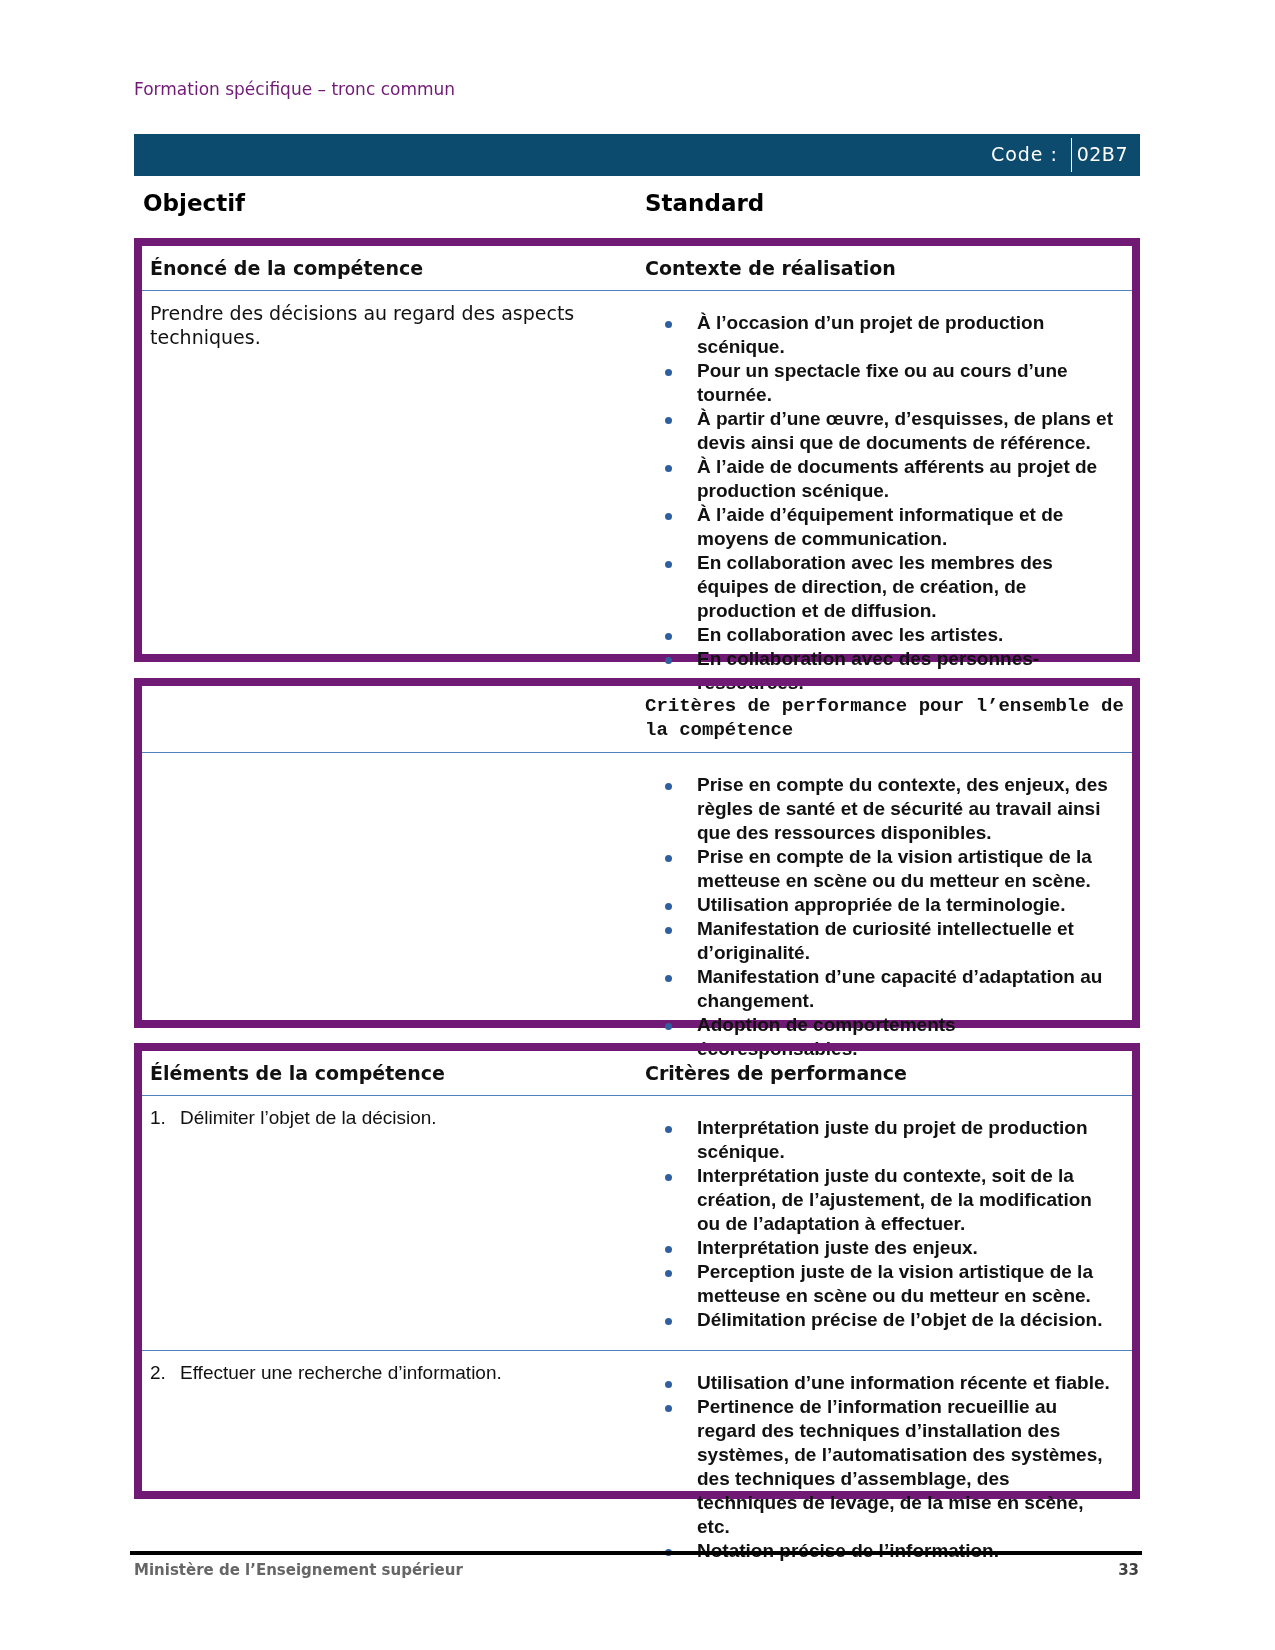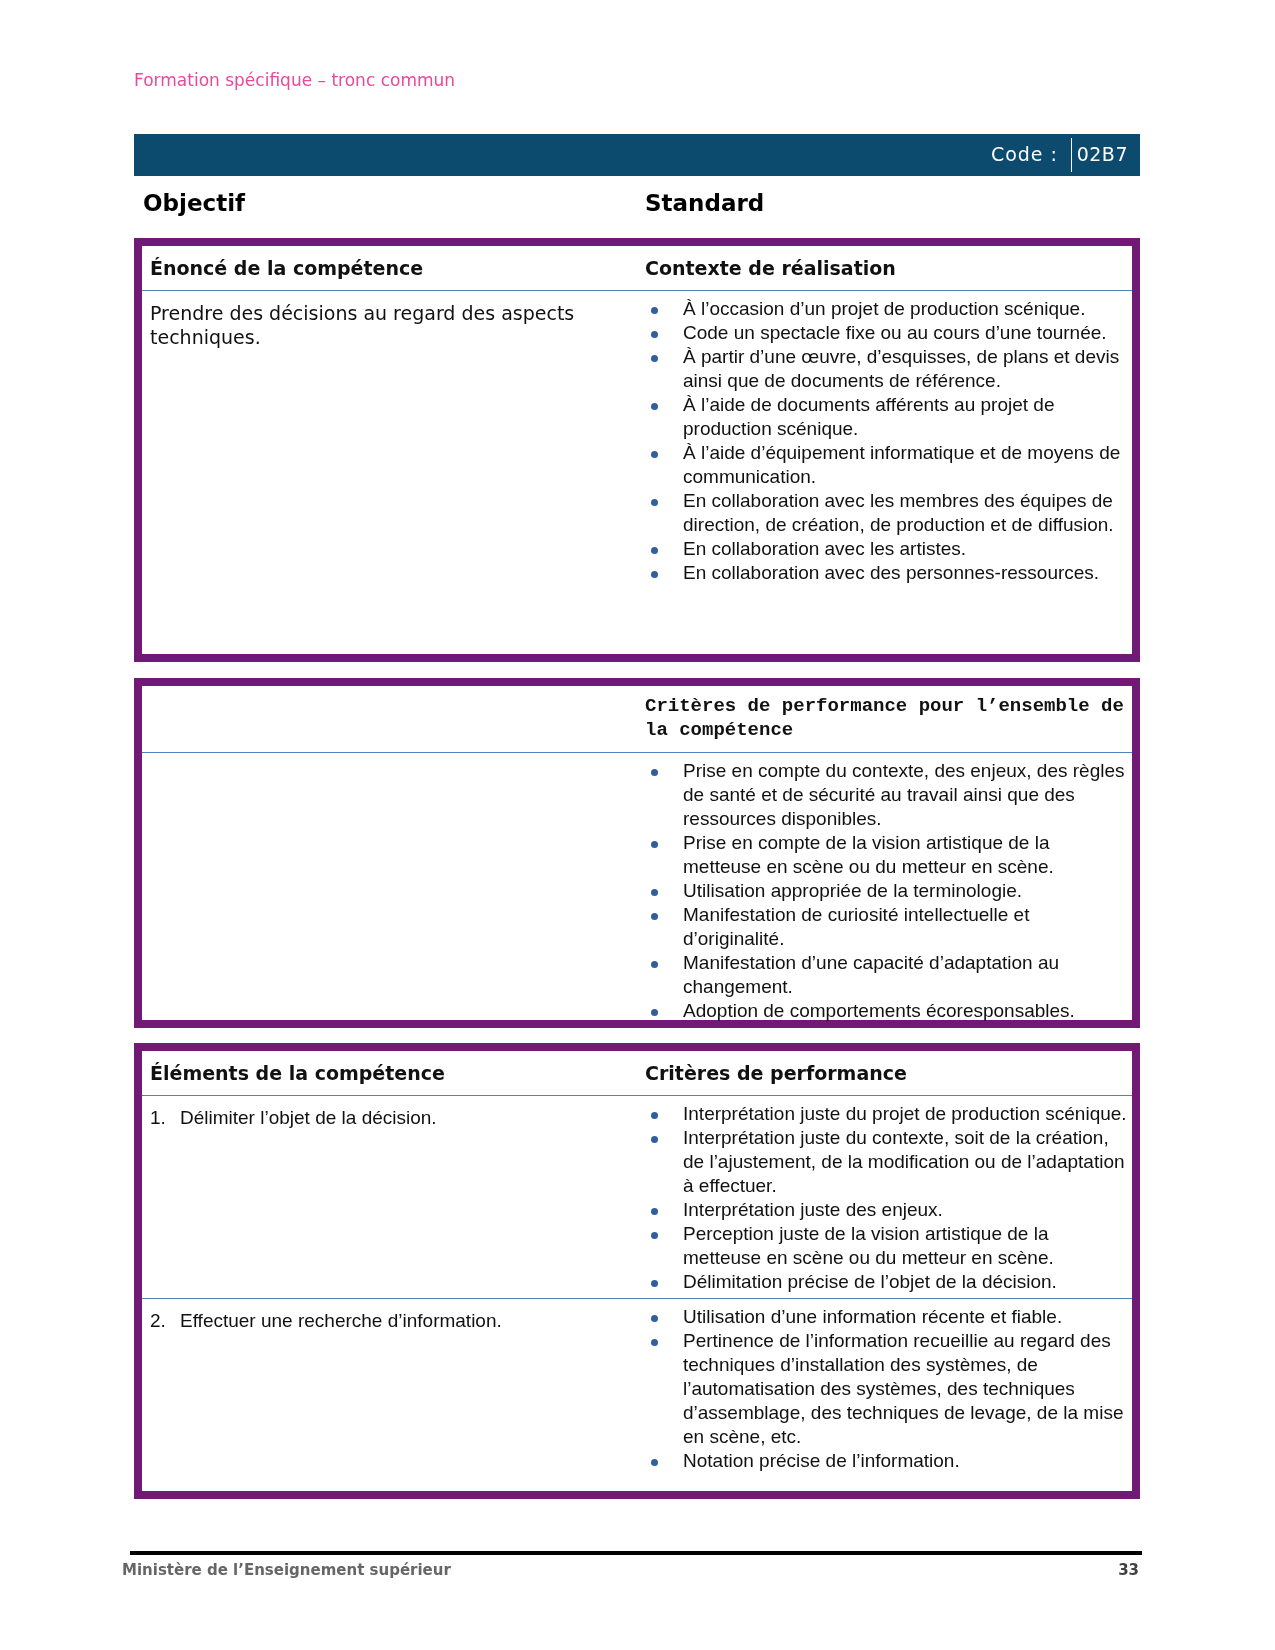--- a/index.html
+++ b/index.html
@@ -1,46 +1,46 @@
 <!DOCTYPE html>
 <html><head>
 <meta charset="utf-8">
 <style>
   html, body { margin: 0; padding: 0; background: #ffffff; }
   body { width: 1275px; height: 1650px; position: relative; overflow: hidden;
          font-family: "DejaVu Sans", sans-serif; color: #111; }
-  .running-head { position: absolute; left: 134px; top: 70px; font-size: 17px; color: #ec4899; }
+  .running-head { position: absolute; left: 134px; top: 79px; font-size: 17px; color: #701a75; }
   .code-bar { position: absolute; left: 134px; top: 134px; width: 1006px; height: 42px;
               background: #0c4a6e; color: #fff; font-size: 19px; }
   .code-bar .code-label { position: absolute; right: 82px; top: 9px; letter-spacing: 1px; }
   .code-bar .code-sep { position: absolute; right: 68px; top: 4px; width: 1px; height: 34px; background: #fff; }
   .code-bar .code-value { position: absolute; right: 12px; top: 9px; letter-spacing: 0.5px; }
   .section-title { position: absolute; top: 190px; font-size: 23px; font-weight: bold; color: #000000; }
   .section-title.objectif { left: 143px; }
   .section-title.standard { left: 645px; }
 
   .tbl { position: absolute; left: 134px; width: 1006px; border: 8px solid #701a75; box-sizing: border-box; }
   .tbl .row { display: flex; border-top: 1px solid #4f81bd; }
   .tbl .row:first-child { border-top: none; }
   .tbl .cell { box-sizing: border-box; padding: 8px 8px; }
   .tbl .cell.left { width: 500px; }
   .tbl .cell.right { width: 500px; }
   .tbl .head .cell { font-weight: bold; font-size: 19px; padding-top: 11px; padding-bottom: 11px; }
   .tbl .body .cell { font-size: 19px; line-height: 24px; }
-  ul.bullets { list-style: none; margin: 0; padding: 0; }
+  ul.bullets { list-style: none; margin: 14px; padding: 0; font-weight: bold; }
   ul.bullets li { position: relative; padding-left: 38px; font-size: 19px; line-height: 24px;
                   font-family: "Liberation Sans", sans-serif; }
   ul.bullets li::before { content: ""; position: absolute; left: 6px; top: 10px; width: 7px; height: 7px;
                           border-radius: 50%; background: #2f5f9e; }
   .num-item { font-family: "Liberation Sans", sans-serif; font-size: 19px; line-height: 24px; display: flex; }
   .num-item .num { width: 30px; }
   .stmt { font-size: 19px; line-height: 24px; }
 
   .footer-rule { position: absolute; left: 130px; top: 1551px; width: 1012px; height: 4px; background: #000; }
-  .footer-left { position: absolute; left: 122px; top: 1561px; font-size: 15px; font-weight: bold; color: #666; }
+  .footer-left { position: absolute; left: 134px; top: 1561px; font-size: 15px; font-weight: bold; color: #666; }
   .footer-right { position: absolute; right: 136px; top: 1561px; font-size: 15px; font-weight: bold; color: #404040; }
 </style>
 </head>
 <body>
 
 <div class="running-head">Formation spécifique – tronc commun</div>
 
 <div class="code-bar">
   <span class="code-label">Code :</span>
   <span class="code-sep"></span>
@@ -53,21 +53,21 @@
 <div class="tbl" style="top:238px; height:424px;">
   <div class="row head">
     <div class="cell left">Énoncé de la compétence</div>
     <div class="cell right">Contexte de réalisation</div>
   </div>
   <div class="row body">
     <div class="cell left stmt" style="padding-top:10px;">Prendre des décisions au regard des aspects techniques.</div>
     <div class="cell right" style="padding-top:6px; padding-right:4px;">
       <ul class="bullets" id="context-list">
           <li>À l’occasion d’un projet de production scénique.</li>
-          <li>Code un spectacle fixe ou au cours d’une tournée.</li>
+          <li>Pour un spectacle fixe ou au cours d’une tournée.</li>
           <li>À partir d’une œuvre, d’esquisses, de plans et devis ainsi que de documents de référence.</li>
           <li>À l’aide de documents afférents au projet de production scénique.</li>
           <li>À l’aide d’équipement informatique et de moyens de communication.</li>
           <li>En collaboration avec les membres des équipes de direction, de création, de production et de diffusion.</li>
           <li>En collaboration avec les artistes.</li>
           <li>En collaboration avec des personnes-ressources.</li>
         </ul>
     </div>
   </div>
 </div>

